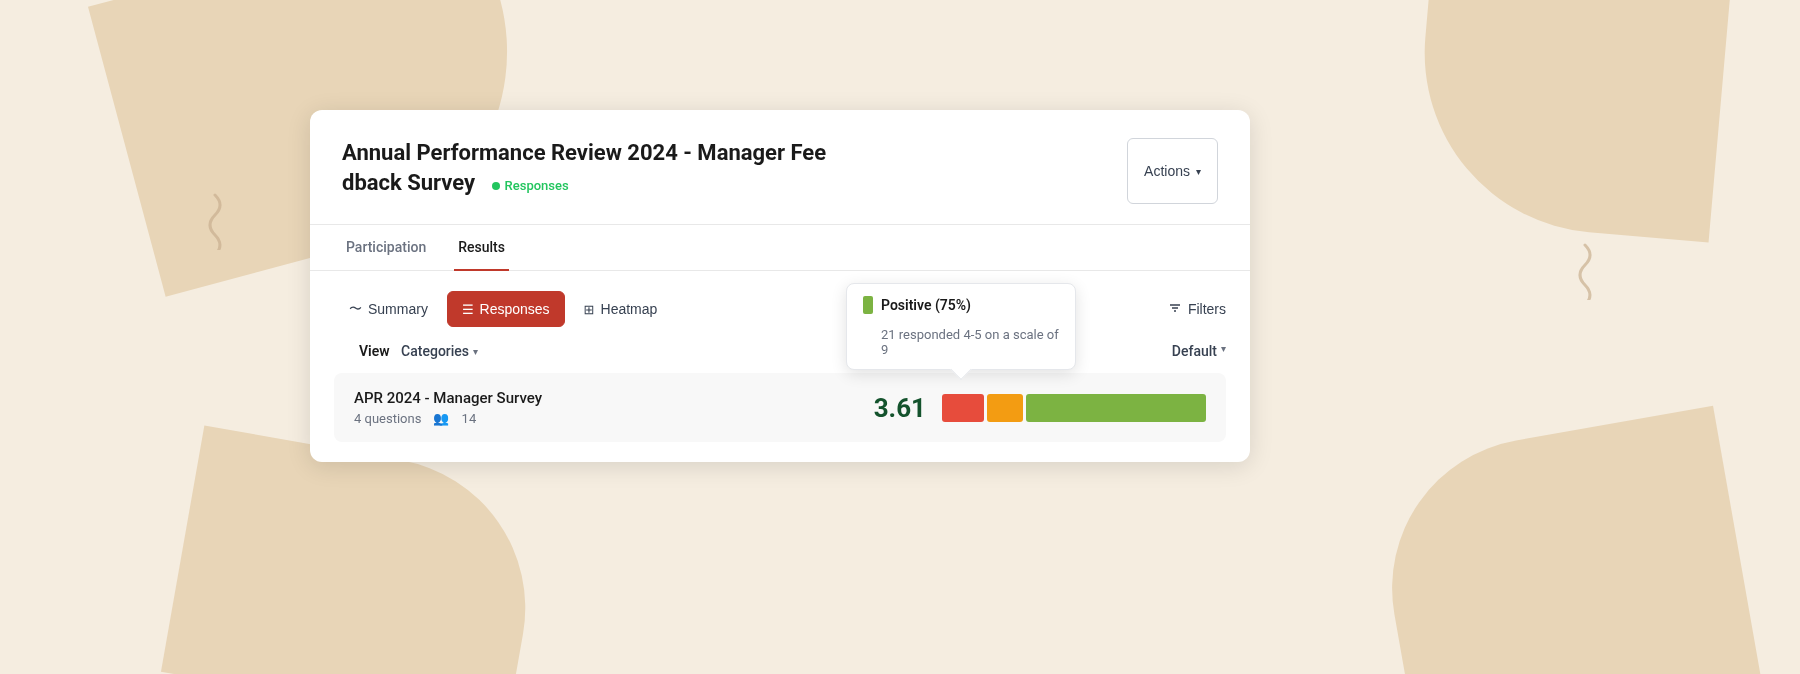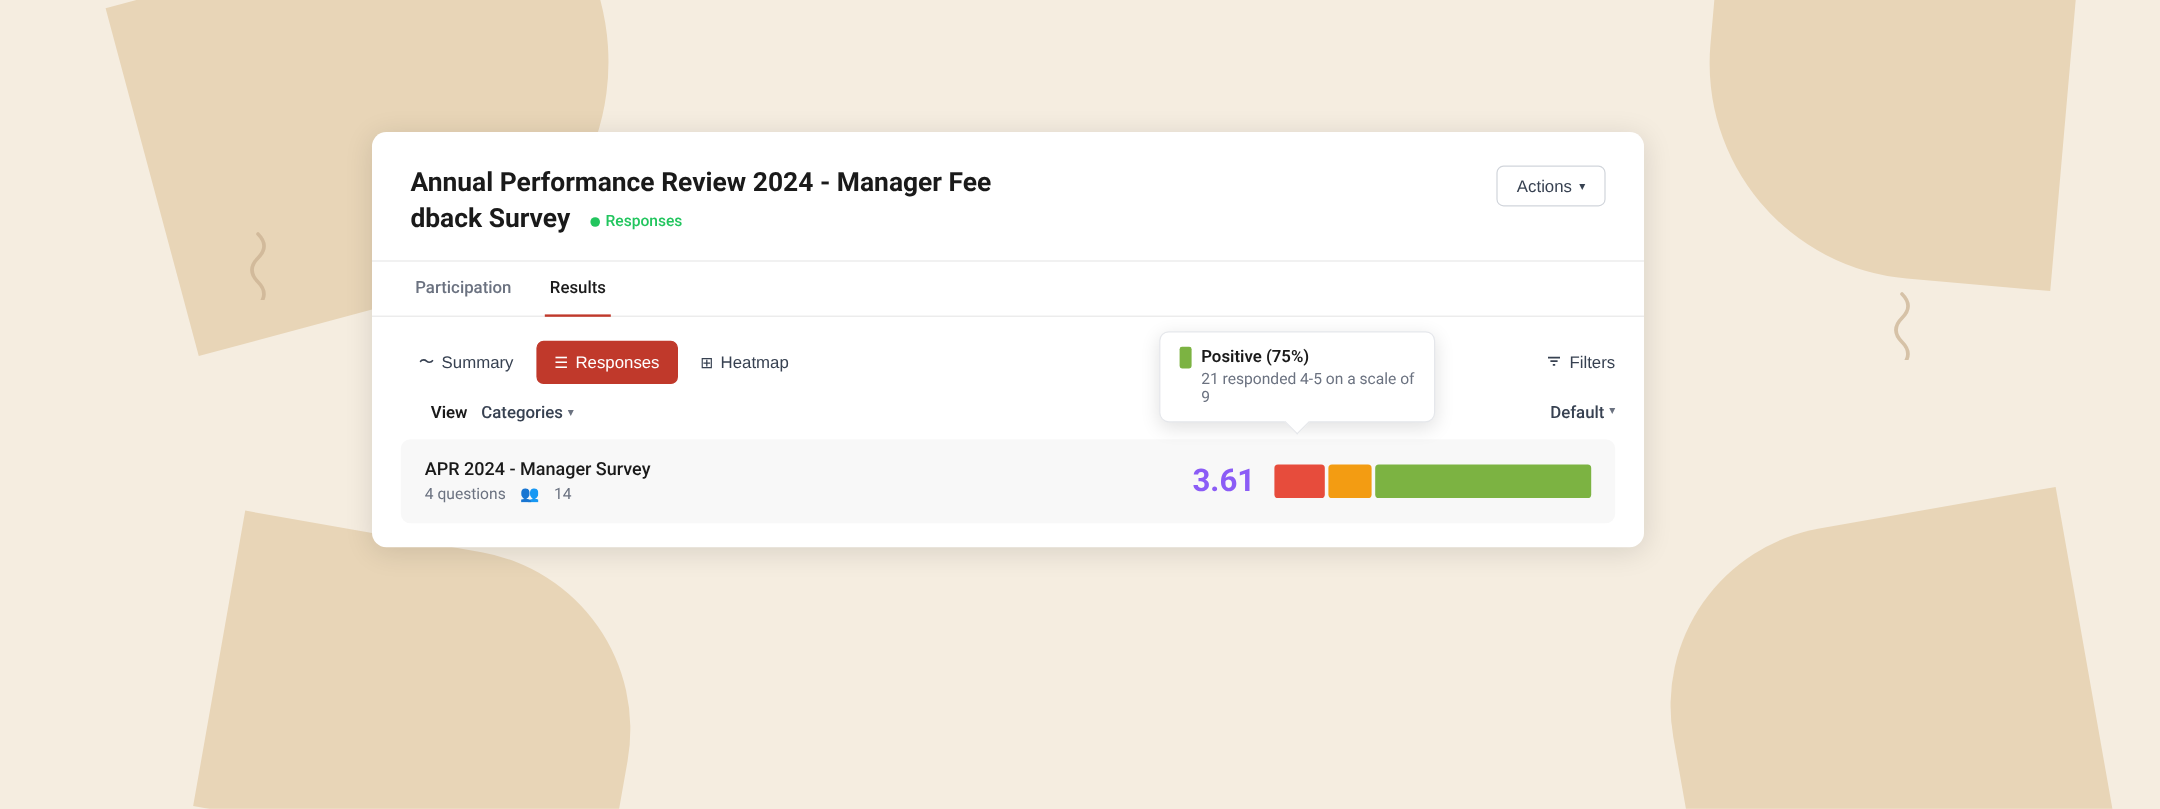--- a/index.html
+++ b/index.html
@@ -61,21 +61,21 @@
       color: #c9b090;
       font-size: 32px;
       opacity: 0.7;
     }
 
     
     .main-card {
       position: absolute;
       top: 110px;
       left: 310px;
-      width: 1060px;
+      width: 940px;
       background: #ffffff;
       border-radius: 12px;
       box-shadow: 0 4px 24px rgba(0,0,0,0.12);
       padding: 0;
       overflow: visible;
     }
 
     
     .card-header {
       display: flex;
@@ -116,21 +116,21 @@
     .status-text {
       font-size: 13px;
       font-weight: 500;
       color: #22c55e;
     }
 
     .actions-button {
       display: flex;
       align-items: center;
       gap: 6px;
-      padding: 8px 16px;
+      padding: 24px 16px;
       border: 1px solid #d1d5db;
       border-radius: 6px;
       background: #ffffff;
       font-size: 14px;
       font-weight: 500;
       color: #374151;
       cursor: pointer;
       white-space: nowrap;
       flex-shrink: 0;
     }
@@ -291,21 +291,21 @@
     
     .score-section {
       display: flex;
       align-items: center;
       gap: 16px;
     }
 
     .score-value {
       font-size: 26px;
       font-weight: 700;
-      color: #8b5cf6;
+      color: #14532d;
     }
 
     .rating-bar {
       display: flex;
       align-items: center;
       gap: 3px;
       height: 28px;
     }
 
     .bar-segment {
@@ -353,21 +353,21 @@
       background: #ffffff;
       border-right: 1px solid #e5e7eb;
       border-bottom: 1px solid #e5e7eb;
       transform: translateX(-50%) rotate(45deg);
     }
 
     .tooltip-header {
       display: flex;
       align-items: center;
       gap: 8px;
-      margin-bottom: 2px;
+      margin-bottom: 13px;
     }
 
     .tooltip-color-bar {
       width: 10px;
       height: 18px;
       border-radius: 2px;
       background: #7cb342;
       flex-shrink: 0;
     }
 

